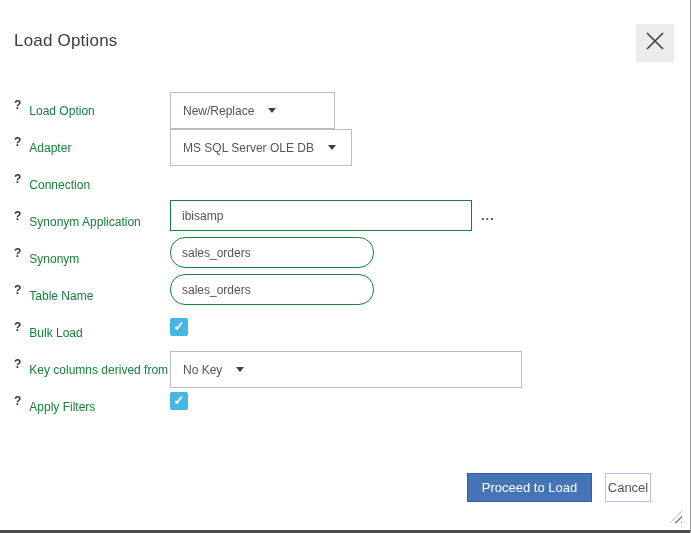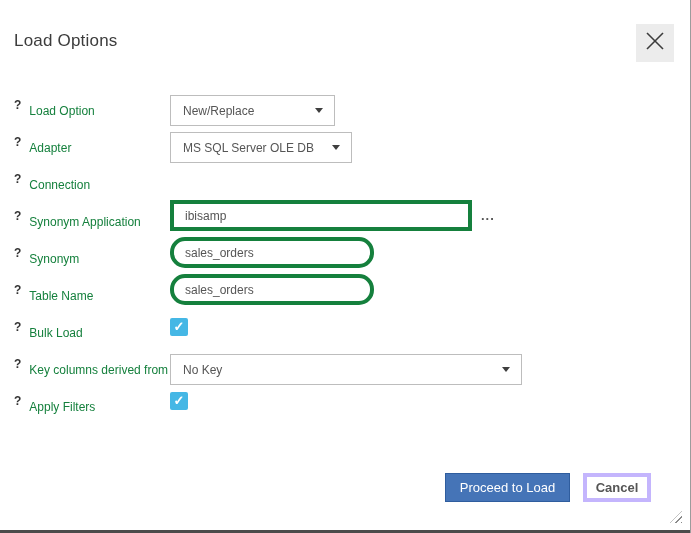--- a/index.html
+++ b/index.html
@@ -61,42 +61,41 @@
     color: #333;
     cursor: pointer;
   }
   .field-label {
     font-size: 12px;
     color: #15803d;
     white-space: nowrap;
     margin-top: 12px;
   }
   .dropdown {
-    height: 31px;
+    height: 37px;
     border: 1px solid #bdbdbd;
     background: #fff;
     display: flex;
     align-items: center;
-    justify-content: space-between;
     padding: 0 11px 0 12px;
     cursor: pointer;
     margin-top: 12px;
   }
   .dd-value { font-size: 12px; color: #555; white-space: nowrap; }
   .dd-arrow {
     width: 0; height: 0;
     border-left: 4.5px solid transparent;
     border-right: 4.5px solid transparent;
     border-top: 5.5px solid #3f3f3f;
     margin-left: 14px;
     flex-shrink: 0;
   }
   .textbox {
     height: 31px;
-    border: 4px solid #15803d;
+    border: 1px solid #15803d;
     padding: 0 11px;
     font-size: 12px;
     color: #555;
     font-family: "Liberation Sans", sans-serif;
     background: #fff;
     outline: none;
   }
   .ellipsis-btn {
     margin-left: 9px;
     font-size: 13px;
@@ -138,25 +137,24 @@
     cursor: pointer;
     white-space: nowrap;
   }
   .btn-primary {
     width: 125px;
     background: #4574b7;
     border: 1px solid #2f5d9e;
     color: #fff;
   }
   .btn-cancel {
-    width: 68px;
-    background: #fff;
-    border: 4px solid #c4b5fd;
+    width: 46px;
+    background: #fff;
+    border: 1px solid #c4b5fd;
     color: #555;
-    font-weight: bold;
   }
   .resize-handle {
     position: absolute;
     right: 8px; bottom: 10px;
     width: 12px; height: 12px;
     background: repeating-linear-gradient(135deg, #8a8a8a 0 1px, transparent 1px 4px);
     clip-path: polygon(100% 0, 100% 100%, 0 100%);
     cursor: nwse-resize;
   }
 </style>

